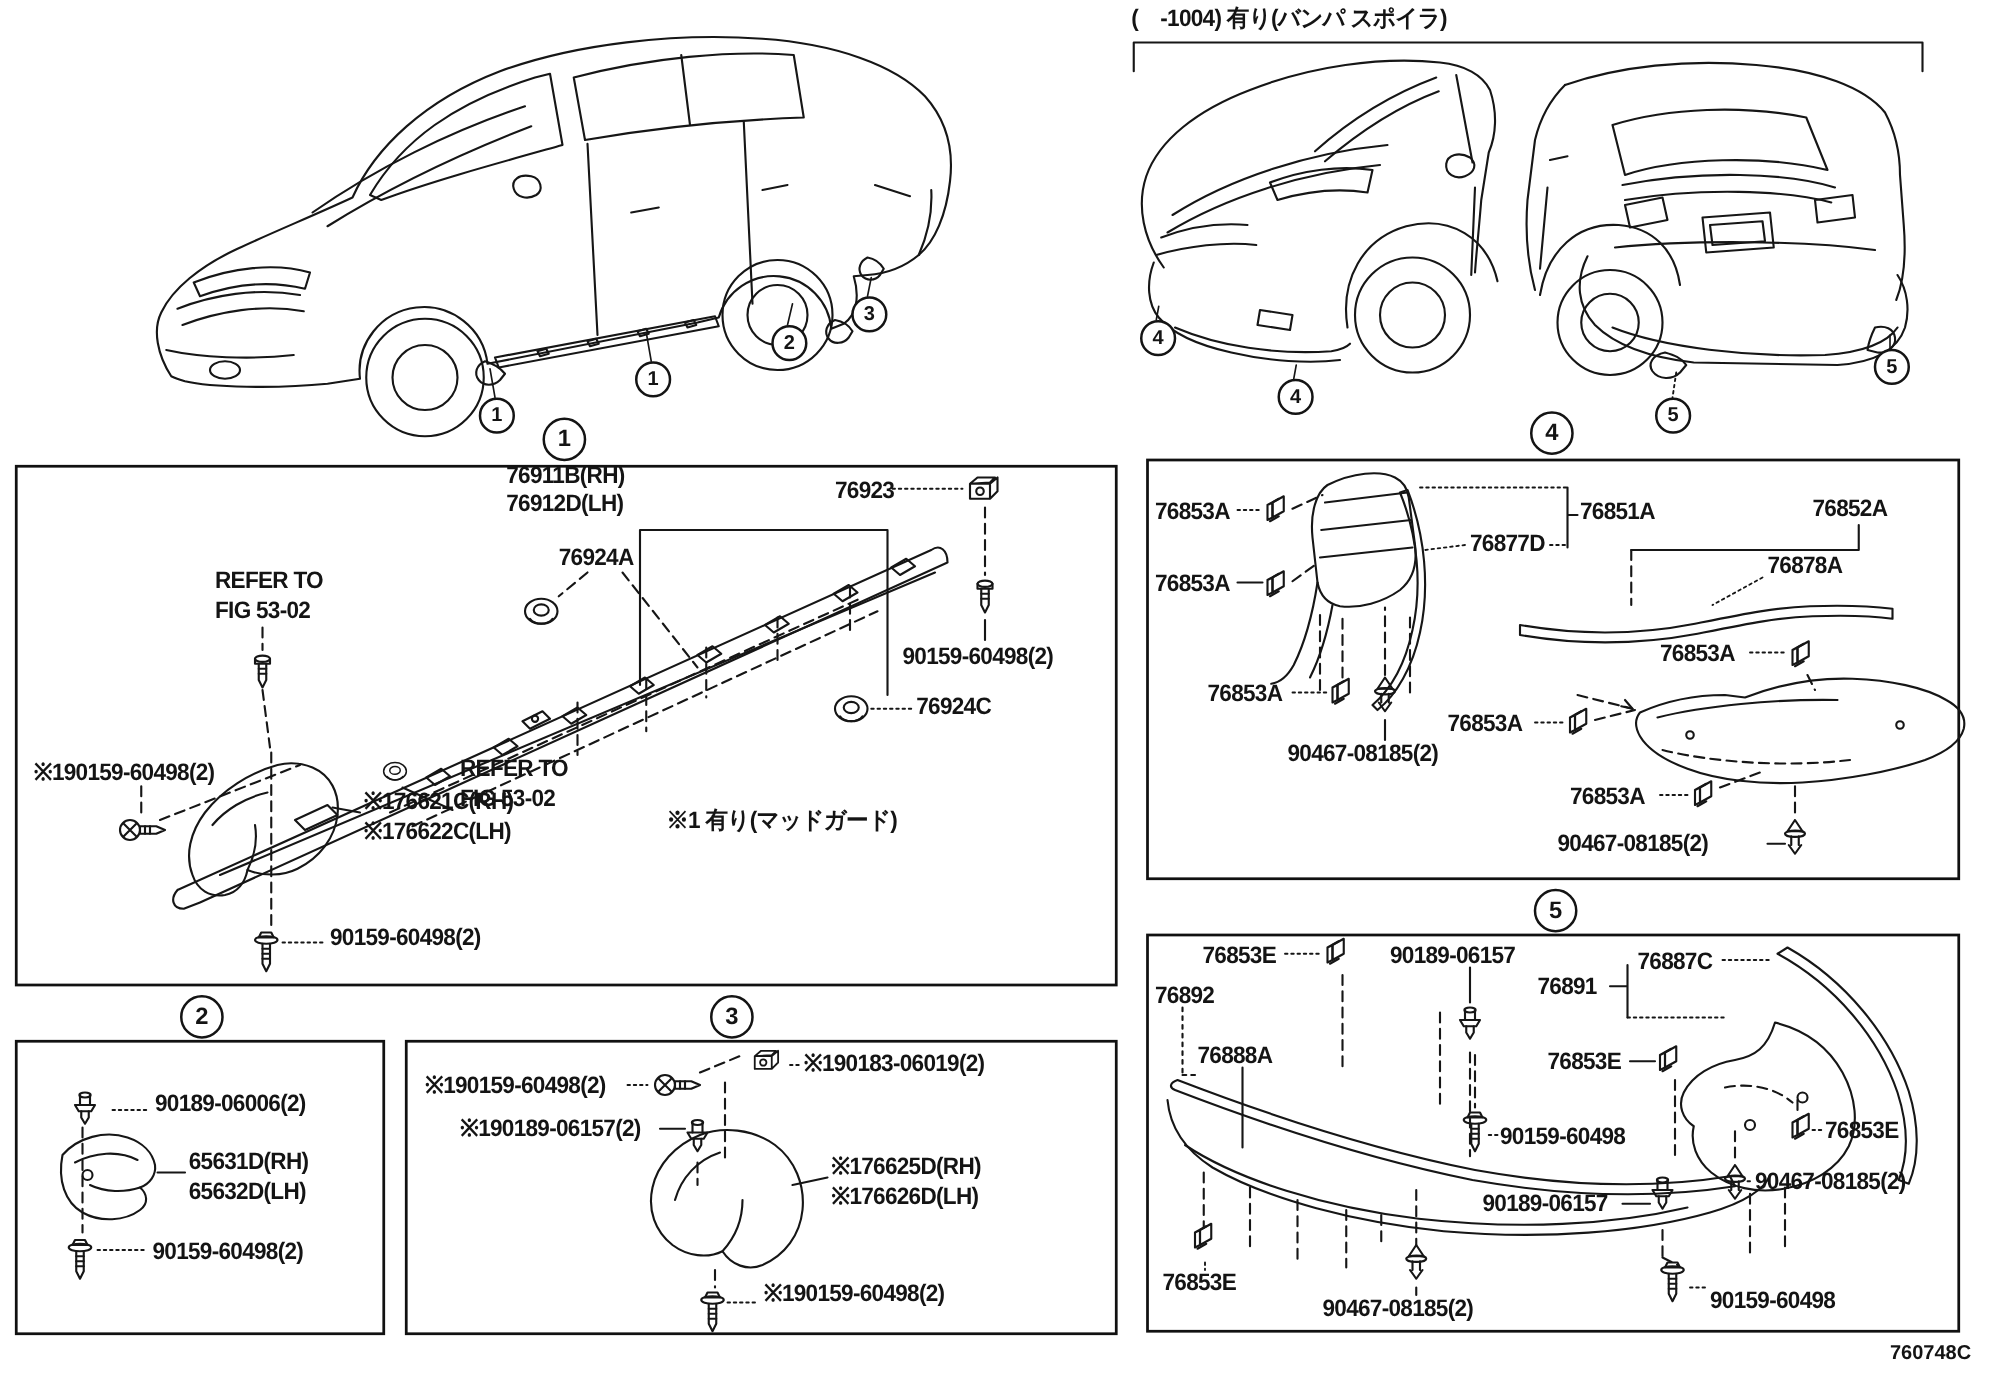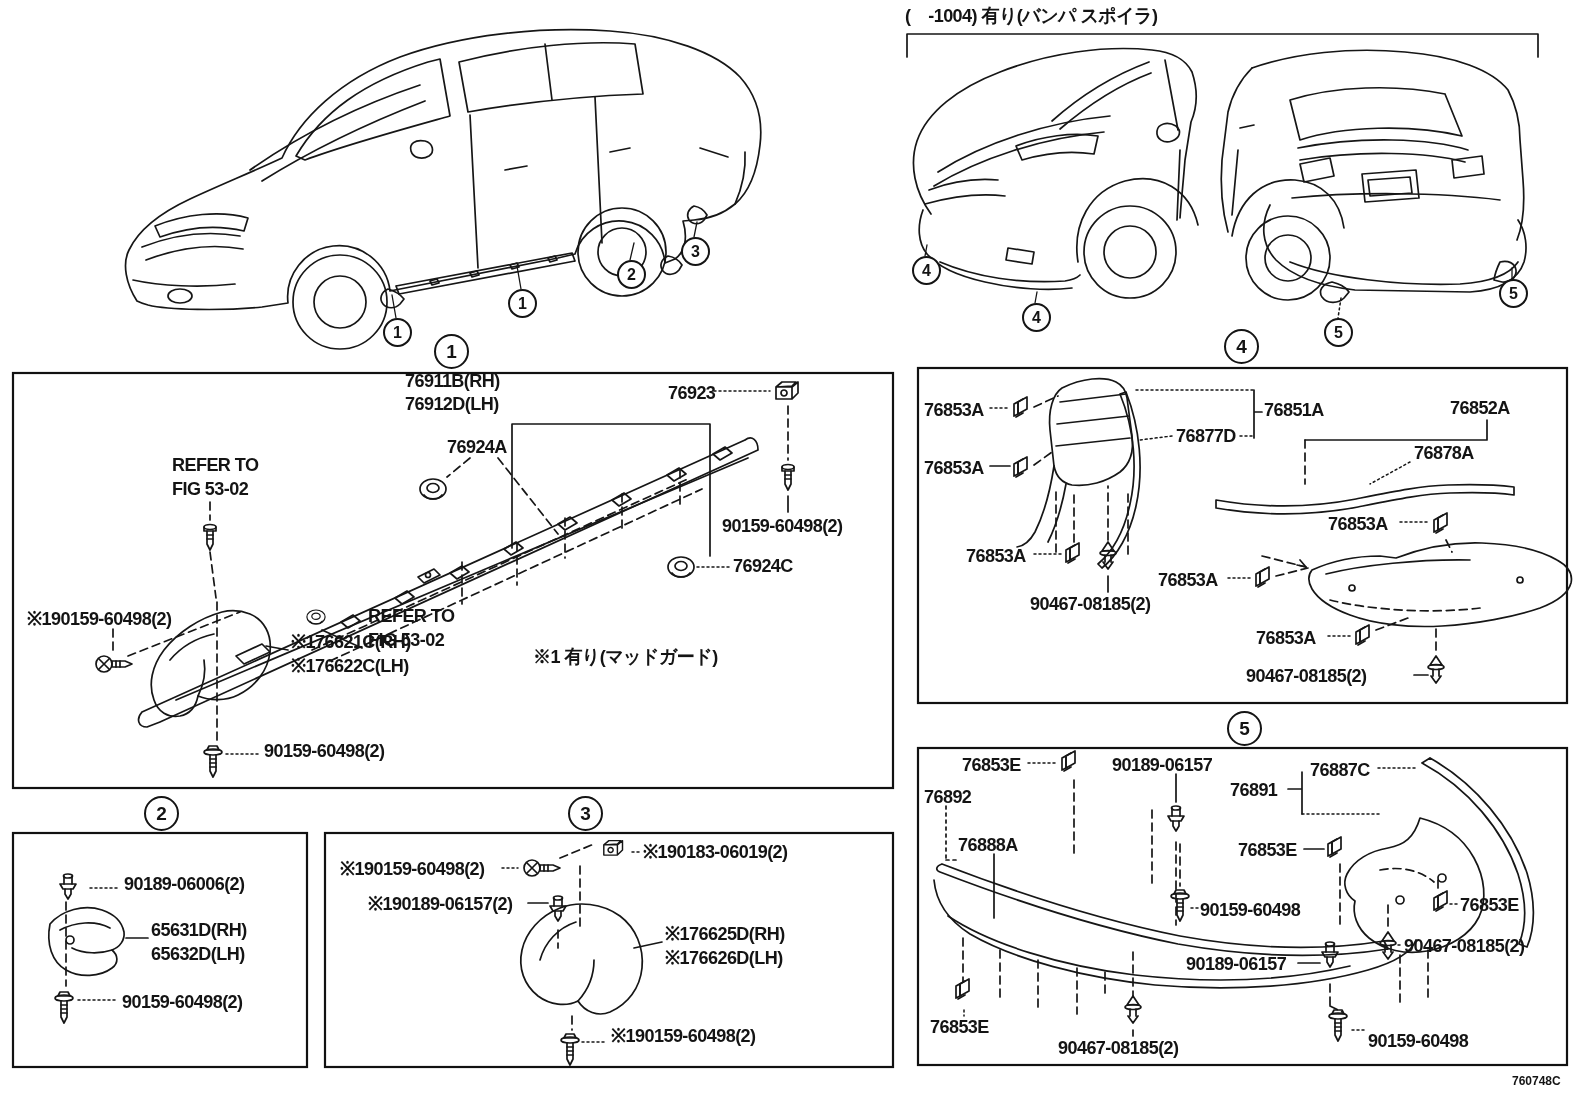--- a/index.html
+++ b/index.html
@@ -8,21 +8,21 @@
   svg.art{position:absolute;left:0;top:0;}
   .ln{fill:none;stroke:#161616;stroke-width:1.7;stroke-linecap:round;stroke-linejoin:round;}
   .thin{stroke-width:1.3;}
   .box{fill:none;stroke:#111;stroke-width:2.2;}
   .dash{stroke-dasharray:8 5;}
   .dash3{stroke-dasharray:3 4;}
   .dot{stroke-dasharray:2 3;stroke-width:1.5;}
   .label{position:absolute;font-weight:700;font-size:19px;line-height:1.06;
          letter-spacing:-0.6px;white-space:pre;transform:scaleX(.95);transform-origin:left top;}
   .note{font-size:19px;}
-  .code{position:absolute;font-weight:700;font-size:12px;letter-spacing:0;}
+  .code{position:absolute;font-weight:700;font-size:16px;letter-spacing:0;}
   .callout{position:absolute;border:2px solid #141414;border-radius:50%;background:#fff;
            display:flex;align-items:center;justify-content:center;font-weight:700;}
   .callout.sm{width:25px;height:25px;font-size:16px;margin:-13px 0 0 -13px;}
   .callout.lg{width:31px;height:31px;font-size:19px;margin:-16px 0 0 -16px;}
 </style>
 </head>
 <body>
 
 <div id="stage">
 

